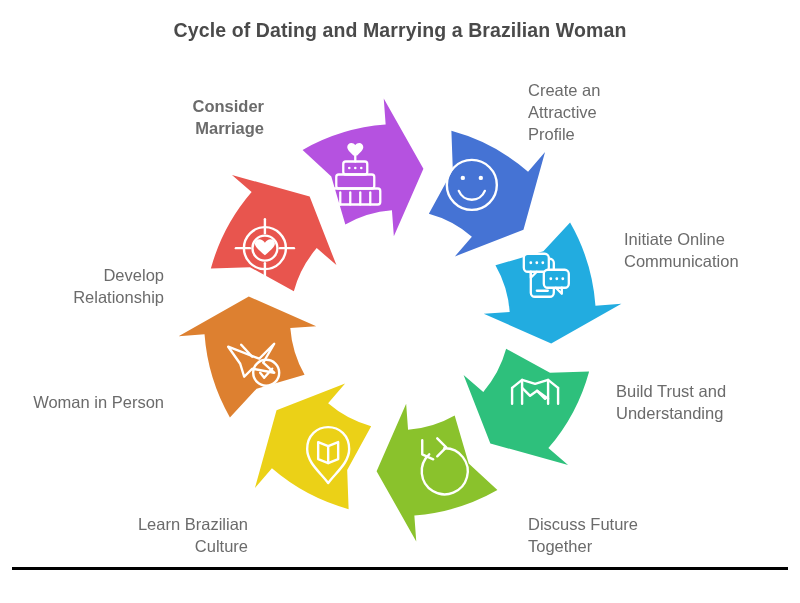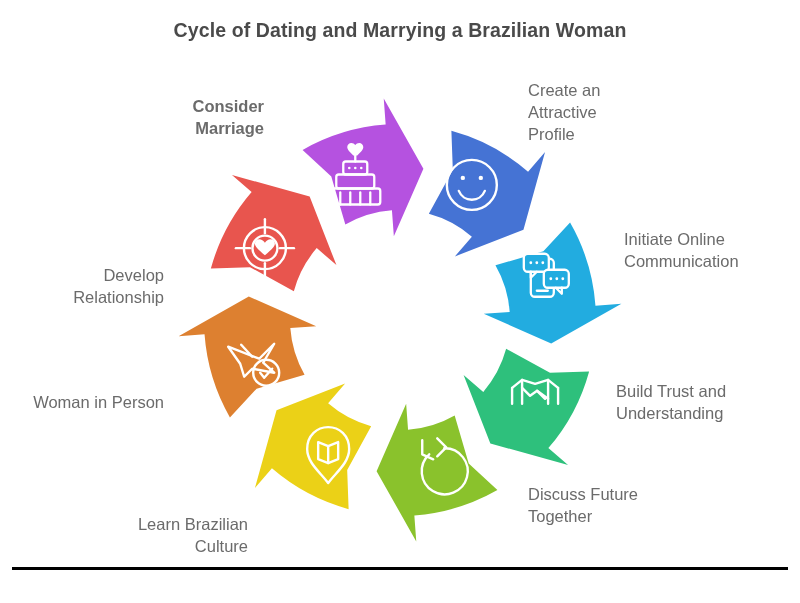--- a/index.html
+++ b/index.html
@@ -43,21 +43,21 @@
     color: #6b6b6b;
     white-space: pre-line;
   }
   .lbl-left  { text-align: right; }
   .lbl-right { text-align: left; }
 
   
   #label-0 { left: 528px; top: 72px;  width: 200px; margin-top: 8px; }
   #label-1 { left: 624px; top: 229px; width: 176px; }
   #label-2 { left: 616px; top: 381px; width: 176px; }
-  #label-3 { left: 528px; top: 484px; width: 200px; }
+  #label-3 { left: 528px; top: 514px; width: 200px; }
   #label-4 { left: 108px; top: 514px; width: 140px; }
   #label-5 { left: 8px;   top: 392px; width: 156px; }
   #label-6 { left: 8px;   top: 229px; width: 156px; margin-top: 36px; }
   #label-7 { left: 124px; top: 96px;  width: 140px; font-weight: bold; }
 
   #bottom-rule {
     position: absolute;
     left: 12px;
     top: 567px;
     width: 776px;

